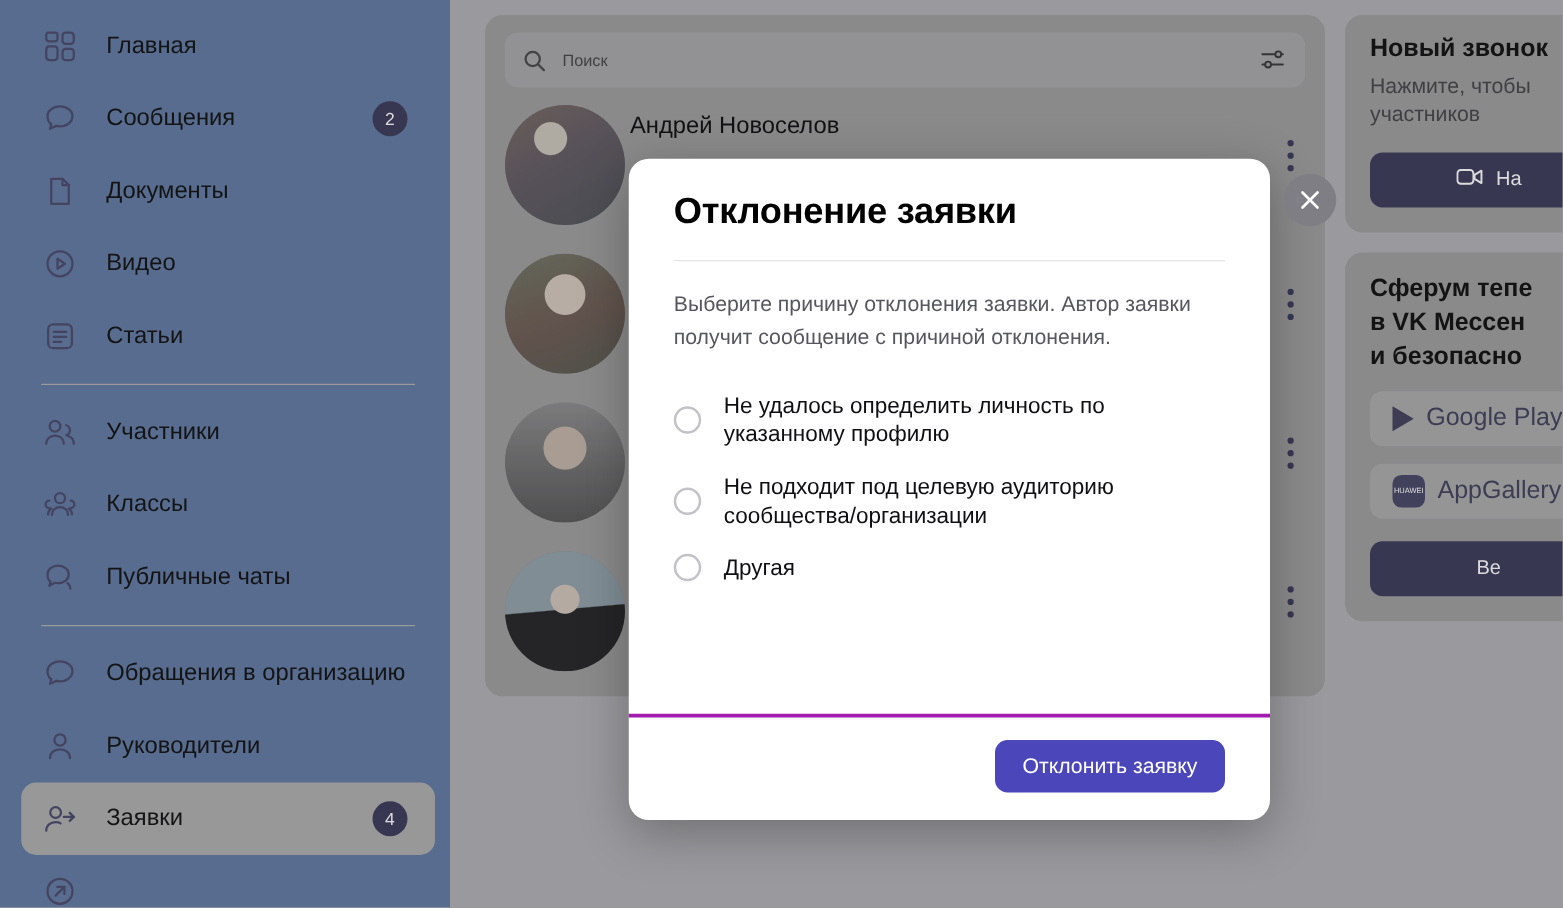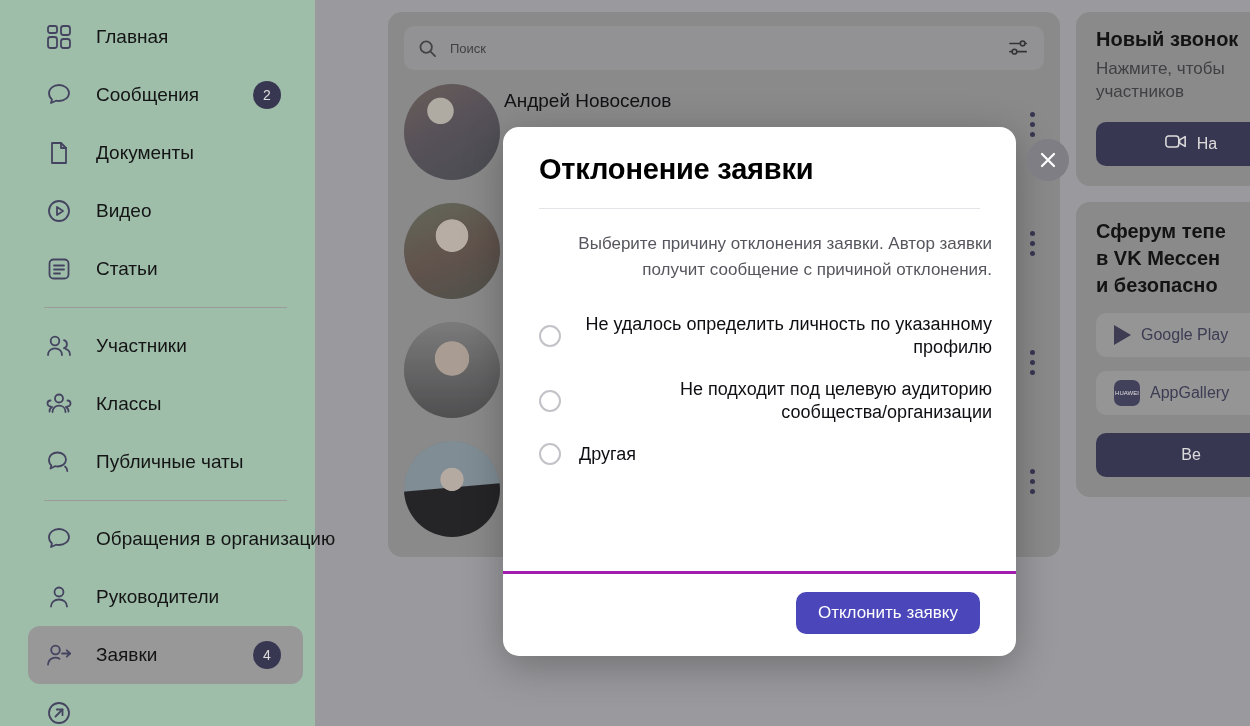--- a/index.html
+++ b/index.html
@@ -18,23 +18,23 @@
 
   
   #page {
     position: absolute; inset: 0;
     filter: saturate(0.35) brightness(0.86);
   }
 
   
   #sidebar {
     position: absolute; left: 0; top: 0;
-    width: 315px; height: 726px;
-    background: #86efac;
-    padding: 8px 12px 0 28px;
+    width: 360px; height: 726px;
+    background: #3b82f6;
+    padding: 8px 12px 0 17px;
   }
   .nav-item {
     display: flex; align-items: center;
     height: 58px;
     border-radius: 12px;
     padding: 0 16px;
     cursor: pointer;
     position: relative;
   }
   .nav-item.active { background: #b0b0b6; }
@@ -161,21 +161,21 @@
   }
   .store-btn {
     margin-top: 14px; height: 44px;
     background: #adadb2;
     border-radius: 10px;
     display: flex; align-items: center; gap: 10px;
     padding: 0 18px;
     white-space: nowrap;
     cursor: pointer;
   }
-  .store-label { font-size: 16px; color: #44428f; }
+  .store-label { font-size: 20px; color: #44428f; }
   .gp-tri {
     width: 0; height: 0;
     border-top: 10px solid transparent;
     border-bottom: 10px solid transparent;
     border-left: 17px solid #44428f;
   }
   .ag-box {
     width: 26px; height: 26px; border-radius: 7px;
     background: #4a47a0;
     display: flex; align-items: center; justify-content: center;
@@ -196,23 +196,22 @@
   #modal-head { padding: 26px 36px 0 36px; }
   #modal-title {
     font-size: 29px; font-weight: bold;
     color: #000; letter-spacing: -0.2px;
   }
   #modal-head-rule {
     height: 1px; background: #e4e4e8; margin-top: 22px;
   }
   #modal-body {
     flex: 1;
-    padding: 22px 24px 0 36px;
+    padding: 22px 52px 0 36px;
     overflow: hidden;
-    text-align: right;
   }
   #modal-desc {
     font-size: 17px; color: #56565e; line-height: 1.5;
   }
   #options { margin-top: 22px; }
   .opt {
     display: flex; align-items: center;
     gap: 18px;
     padding: 9px 0;
     cursor: pointer;

